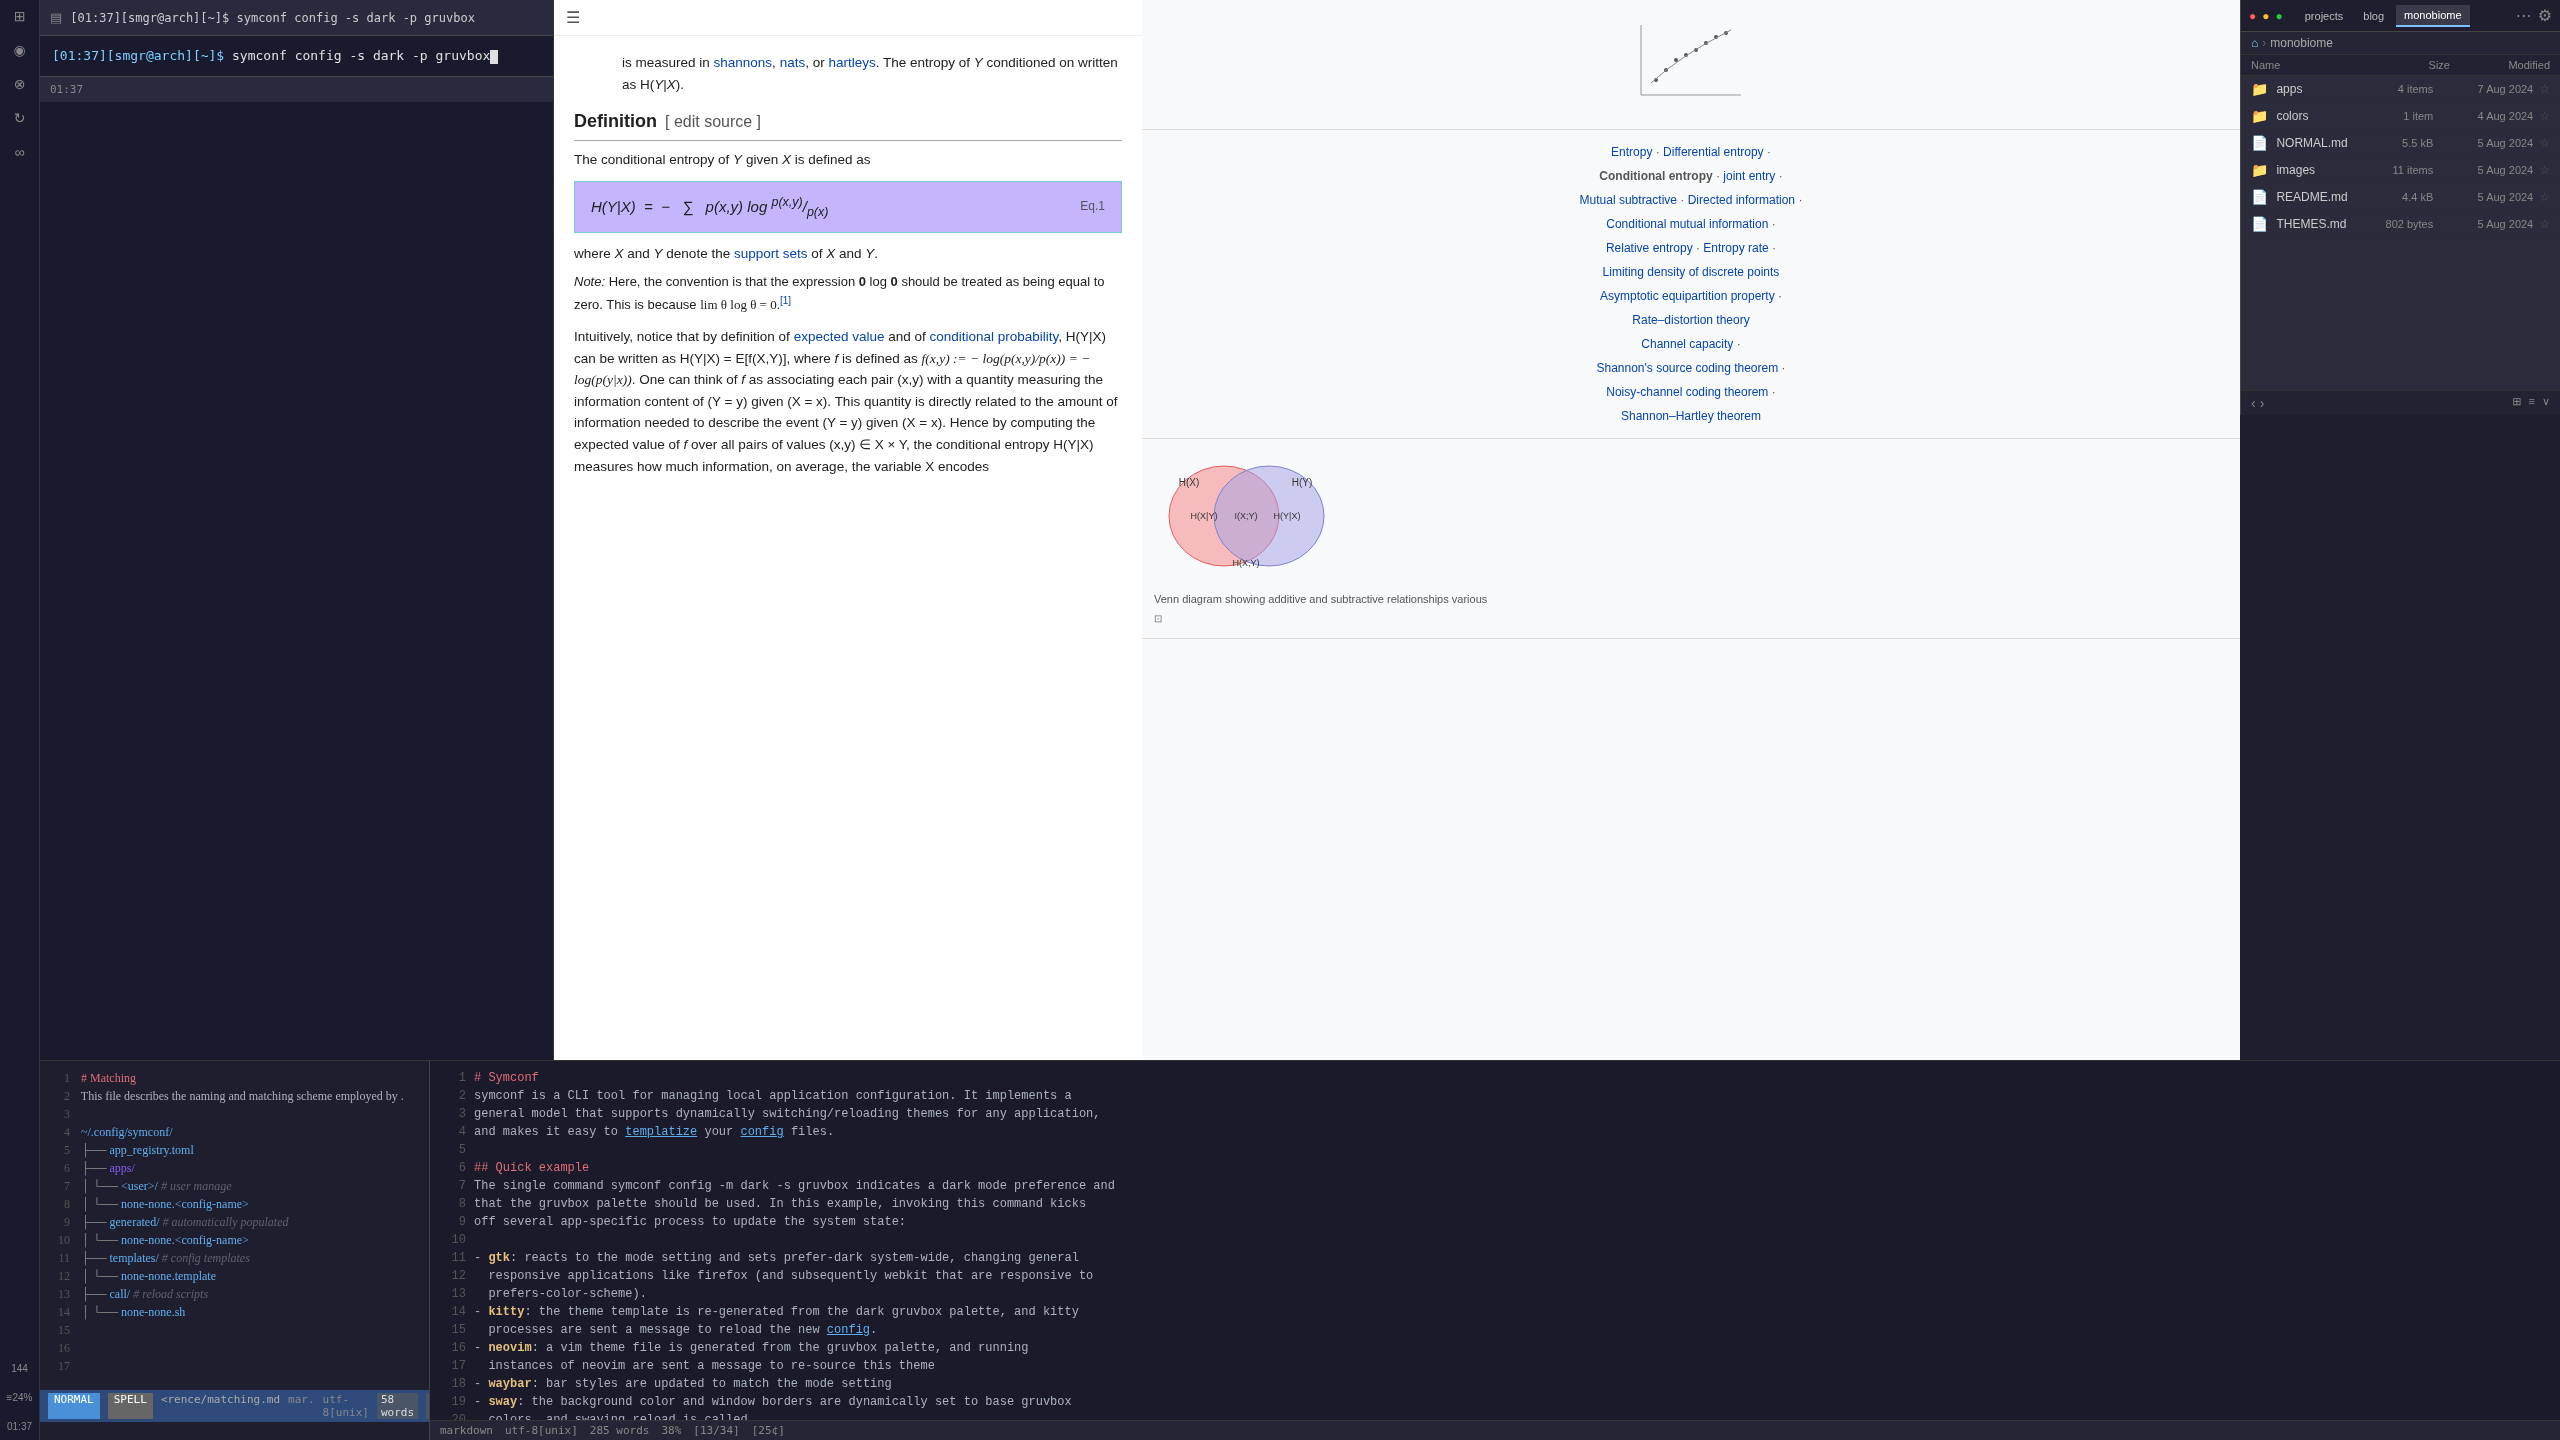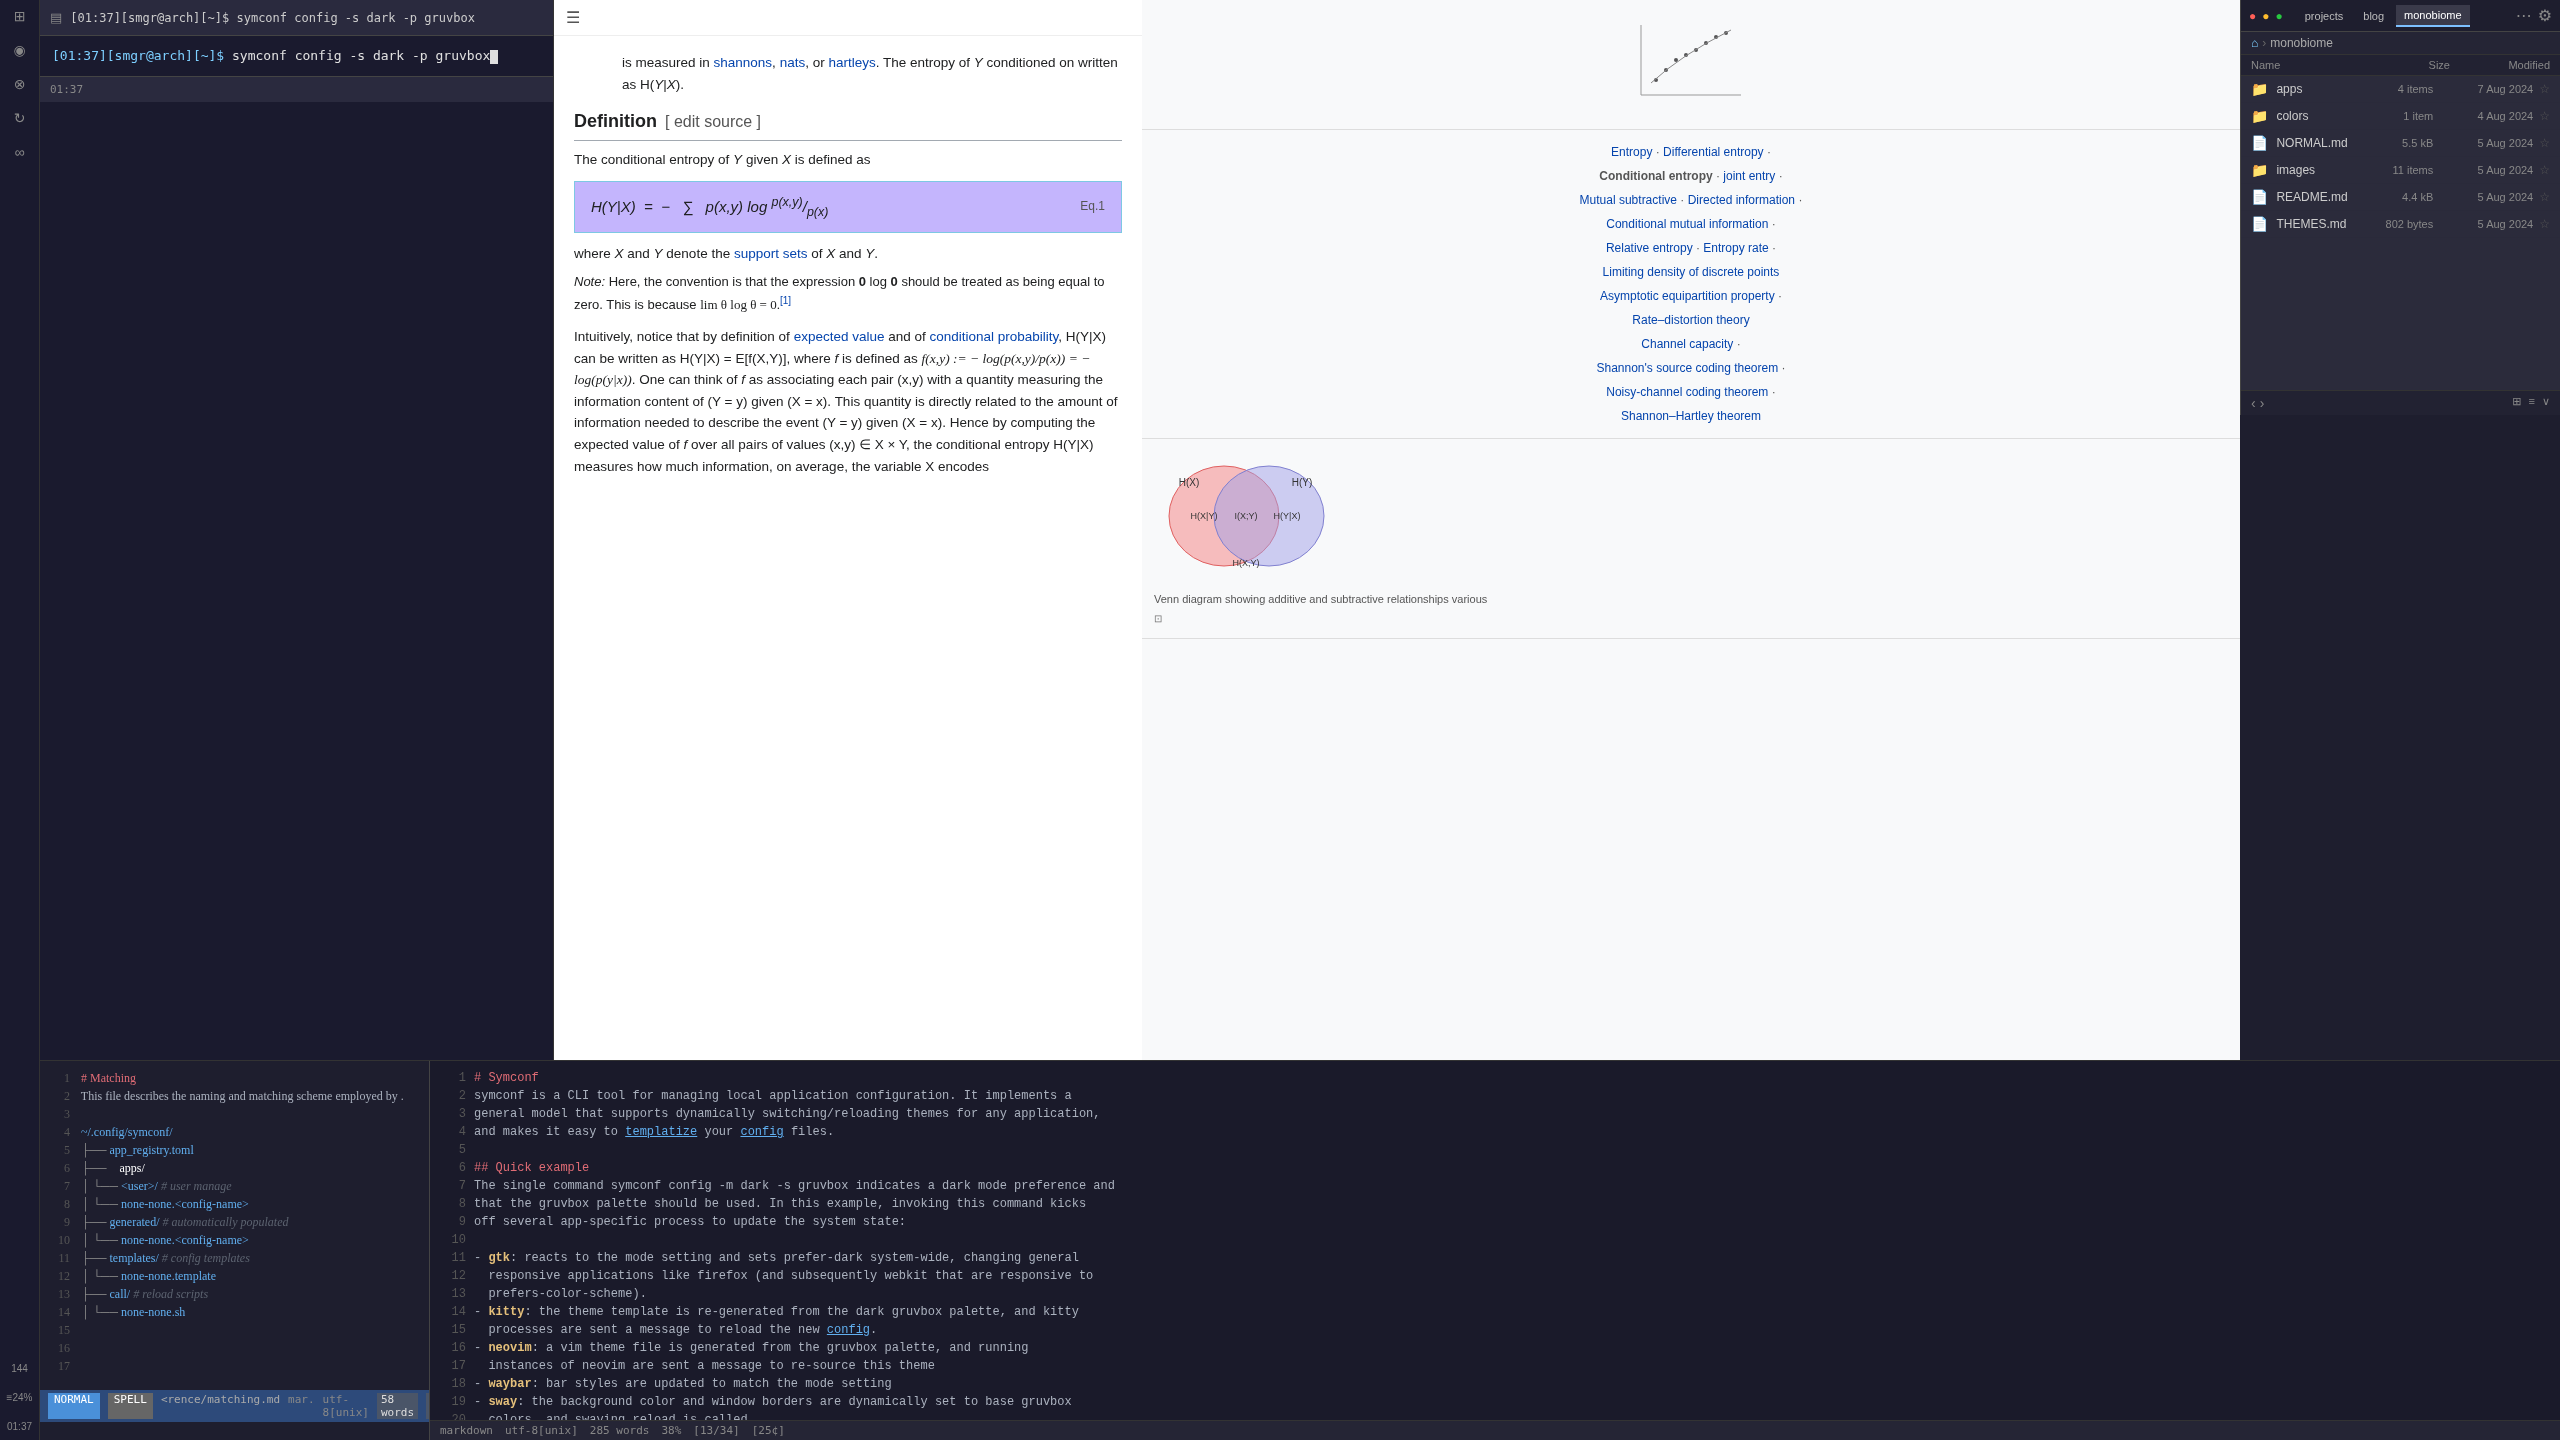--- a/index.html
+++ b/index.html
@@ -583,21 +583,21 @@
         <span class="code-path">~/.config/symconf/</span>
       </span>
 
       <span class="editor-line">
         <span class="line-num">5</span>
         <span style="color:#888;">├── <span style="color:#61afef;">app_registry.toml</span></span>
       </span>
 
       <span class="editor-line">
         <span class="line-num">6</span>
-        <span style="color:#888;">├── <span style="color:#ffffff;margin-left:10px;">apps/</span></span>
+        <span style="color:#888;">├── <span style="color:#8b5cf6;">apps/</span></span>
       </span>
 
       <span class="editor-line">
         <span class="line-num">7</span>
         <span style="color:#888;">│   └── <span style="color:#61afef;">&lt;user&gt;/</span>           <span class="code-comment"># user manage</span></span>
       </span>
 
       <span class="editor-line">
         <span class="line-num">8</span>
         <span style="color:#888;">│       └── <span style="color:#61afef;">none-none.&lt;config-name&gt;</span></span>

